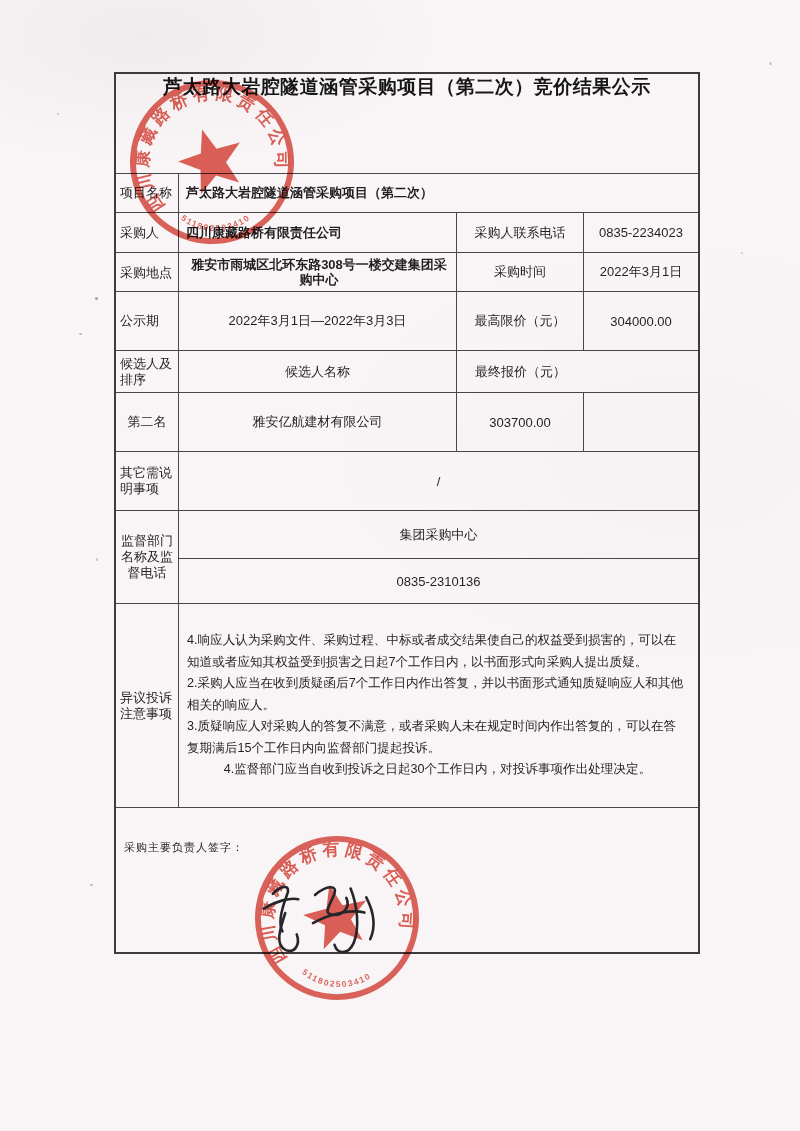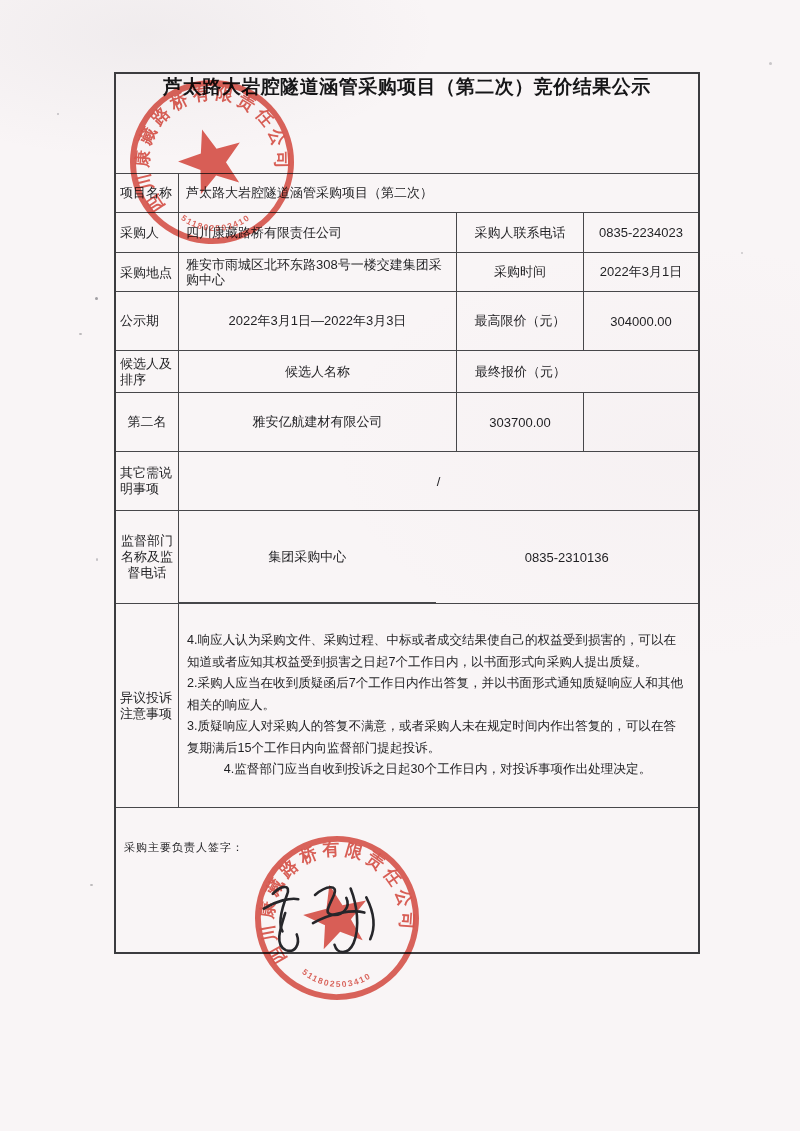--- a/index.html
+++ b/index.html
@@ -22,37 +22,37 @@
   }
   .row { display:flex; border-bottom:1px solid #47474a; flex:0 0 auto; }
   .row:last-child { border-bottom:none; }
   .cell { display:flex; align-items:center; border-right:1px solid #47474a; padding:2px 4px; }
   .cell:last-child { border-right:none; }
   .c1 { flex:0 0 63px; }
   .c2 { flex:0 0 278px; }
   .c3 { flex:0 0 127px; justify-content:center; text-align:center; }
   .c4 { flex:1 1 auto; justify-content:center; text-align:center; }
   .merge-right { flex:1 1 auto; }
-  .left { justify-content:flex-start; text-align:left; padding-left:7px; }
+  .left { justify-content:flex-start; text-align:center; padding-left:7px;font-weight:bold; }
   .center { justify-content:center; text-align:center; }
   .r-title { height:100px; align-items:flex-start; justify-content:center; }
   .title-text { width:100%; text-align:center; font-weight:bold; font-size:19px; letter-spacing:0.5px; color:#161618; }
   .r-project { height:39px; }
   .r-buyer { height:40px; }
   .r-location { height:39px; }
   .r-location .c2, .r-location .c1 { line-height:15px; }
   .r-publicity { height:59px; }
   .r-candheader { height:42px; }
   .r-cand1 { height:63px; }
   .r-cand2 { height:59px; }
   .r-other { height:59px; }
   .r-supervision { height:93px; }
   .r-objection { height:204px; }
   .r-sign { height:79px; }
-  .sup-col { flex:1 1 auto; display:flex; flex-direction:row; }
+  .sup-col { flex:1 1 auto; display:flex; flex-direction:column; }
   .sup-sub { flex:1 1 auto; display:flex; align-items:center; justify-content:center; text-align:center; }
   .sup-sub.first { border-bottom:1px solid #47474a; }
   .obj-text { display:flex; flex-direction:column; justify-content:center; padding:6px 10px 6px 8px; font-size:12.6px; line-height:21.5px; text-align:left; }
   .sign-label { font-size:11px; padding-left:8px; letter-spacing:1px; }
   .small-lh { line-height:16px; }
   
   .stamp { position:absolute; z-index:2; mix-blend-mode:multiply; opacity:0.9; }
   .stamp-top { left:122px; top:72px; }
   .stamp-bottom { left:247px; top:828px; }
   .stamp text { font-weight:bold; }

